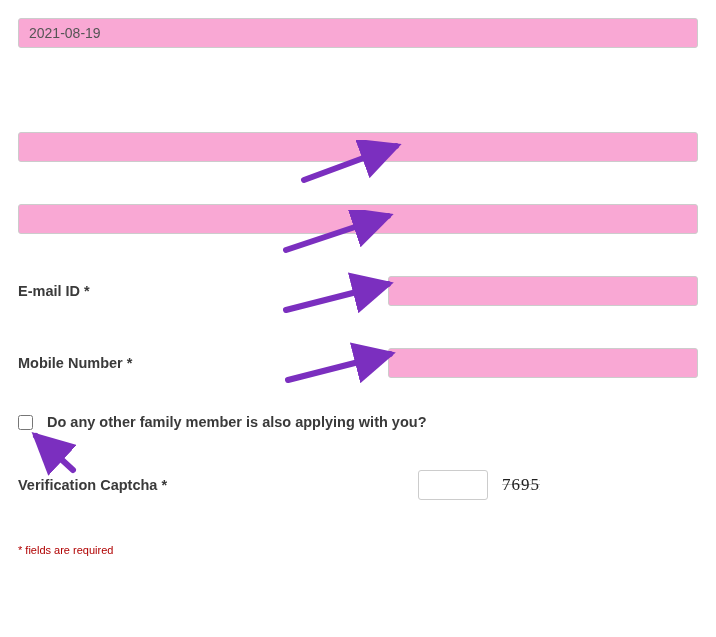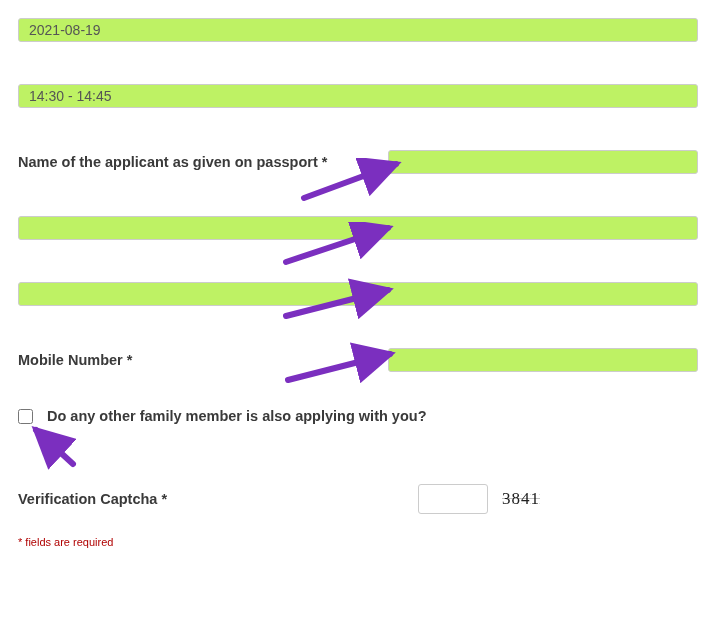--- a/index.html
+++ b/index.html
@@ -20,48 +20,48 @@
   }
   .form-row.tight { margin-bottom: 36px; }
   .label {
     flex: 0 0 370px;
     font-weight: 600;
     color: #3a3a3a;
     font-size: 14.5px;
   }
   .input {
     flex: 1;
-    height: 24px;
+    height: 30px;
     border: 1px solid #ccc;
     border-radius: 3px;
     padding: 6px 10px;
     font-size: 14px;
     color: #555;
-    background: #bef264;
+    background: #f9a8d4;
   }
   .checkbox-row {
     display: flex;
     align-items: center;
-    margin-bottom: 60px;
+    margin-bottom: 40px;
     position: relative;
   }
   .checkbox {
     width: 15px;
     height: 15px;
     margin: 0 14px 0 0;
   }
   .checkbox-label {
     font-weight: 600;
     color: #3a3a3a;
     font-size: 14.5px;
   }
   .captcha-row {
     display: flex;
     align-items: center;
-    margin-bottom: 22px;
+    margin-bottom: 44px;
   }
   .captcha-input {
     width: 70px;
     height: 30px;
     border: 1px solid #ccc;
     border-radius: 3px;
     margin-left: 30px;
   }
   .captcha-img {
     margin-left: 8px;
@@ -91,25 +91,23 @@
   .arrow svg { display:block; }
 </style>
 </head>
 <body>
 
 <div class="form-row">
   <input class="input" type="text" value="2021-08-19" style="">
 </div>
 
 <div class="form-row">
-  <input class="input" type="text" value="14:30 - 14:45" style="">
 </div>
 
 <div class="form-row">
-  <div class="label">Name of the applicant as given on passport *</div>
   <input class="input" type="text" value="" style="">
   <div class="arrow" style="left:278px; top:8px;">
     <svg width="110" height="50">
         <defs>
           <marker id="ah1" markerWidth="7" markerHeight="7" refX="6" refY="3.5" orient="auto">
             <polygon points="0 0, 7 3.5, 0 7" fill="#7b2fbf"></polygon>
           </marker>
         </defs>
         <line x1="8" y1="40" x2="100" y2="6" stroke="#7b2fbf" stroke-width="6" stroke-linecap="round" marker-end="url(#ah1)"></line>
       </svg>
@@ -124,20 +122,21 @@
           <marker id="ah2" markerWidth="7" markerHeight="7" refX="6" refY="3.5" orient="auto">
             <polygon points="0 0, 7 3.5, 0 7" fill="#7b2fbf"></polygon>
           </marker>
         </defs>
         <line x1="8" y1="40" x2="110" y2="6" stroke="#7b2fbf" stroke-width="6" stroke-linecap="round" marker-end="url(#ah2)"></line>
       </svg>
   </div>
 </div>
 
 <div class="form-row">
+  <div class="label">E-mail ID *</div>
   <input class="input" type="text" value="" style="">
   <div class="arrow" style="left:260px; top:-4px;">
     <svg width="120" height="50">
         <defs>
           <marker id="ah3" markerWidth="7" markerHeight="7" refX="6" refY="3.5" orient="auto">
             <polygon points="0 0, 7 3.5, 0 7" fill="#7b2fbf"></polygon>
           </marker>
         </defs>
         <line x1="8" y1="38" x2="110" y2="12" stroke="#7b2fbf" stroke-width="6" stroke-linecap="round" marker-end="url(#ah3)"></line>
       </svg>
@@ -170,16 +169,16 @@
           </marker>
         </defs>
         <line x1="55" y1="42" x2="18" y2="8" stroke="#7b2fbf" stroke-width="6" stroke-linecap="round" marker-end="url(#ah5)"></line>
       </svg>
   </div>
 </div>
 
 <div class="captcha-row">
   <div class="label" style="flex:0 0 370px;">Verification Captcha *</div>
   <input class="captcha-input" type="text" style="">
-  <span class="captcha-img">3841</span>
+  <span class="captcha-img">7695</span>
 </div>
 
 <div class="required-note">* fields are required</div>
 
 </body></html>

